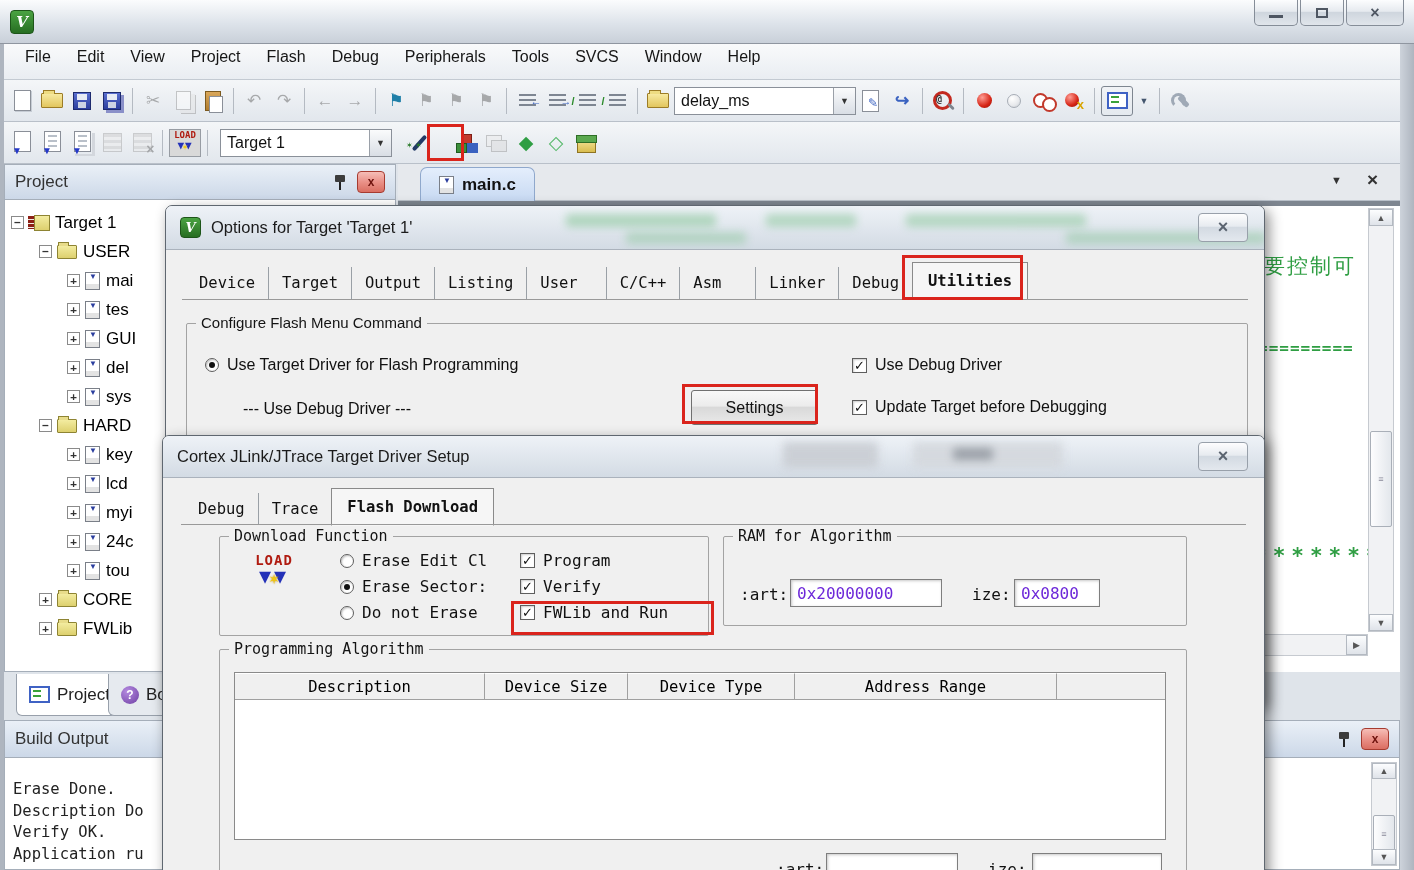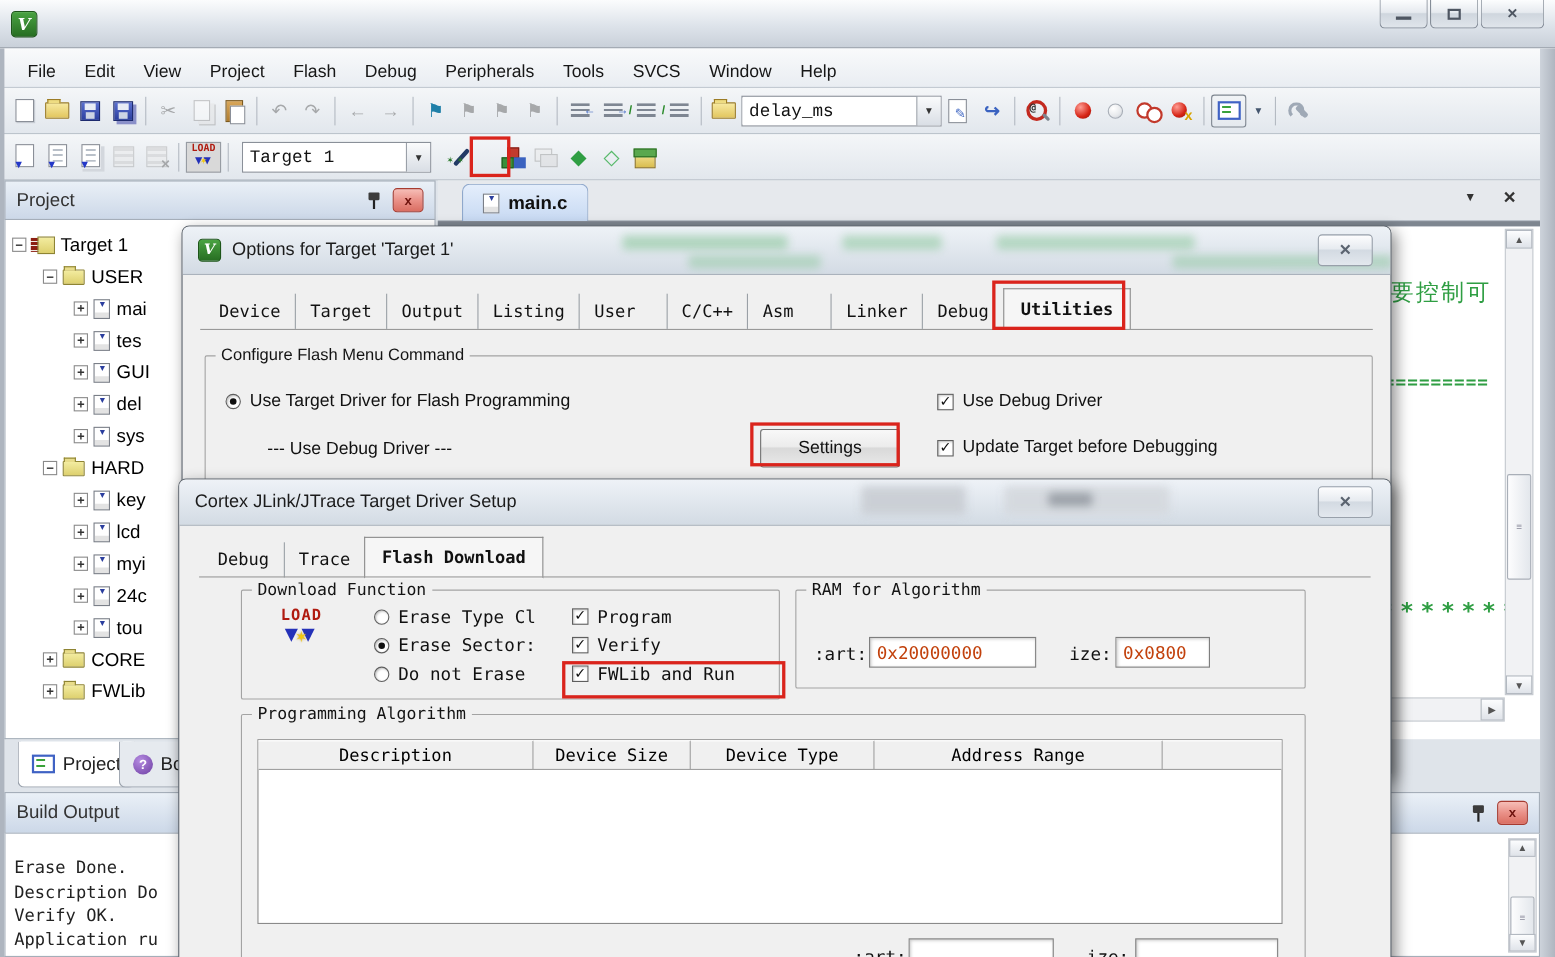--- a/index.html
+++ b/index.html
@@ -10,28 +10,28 @@
 
 .titlebar{position:absolute;left:0;top:0;width:1414px;height:44px;background:linear-gradient(#fbfcfd,#dde3ea 55%,#c9d0d9);border-bottom:1px solid #8f96a0;display:flex;align-items:center;padding-left:10px}
 .keil-logo{width:24px;height:24px;border-radius:4px;background:linear-gradient(#4aa342,#276e22);border:1px solid #1d5519;color:#fff;display:flex;align-items:center;justify-content:center;font:italic 700 15px "DejaVu Serif",serif;flex:0 0 auto}
 .title-text{margin-left:10px;font-size:17px;color:#1b1b1b;white-space:nowrap;overflow:hidden;max-width:1180px}
 .winbtns{position:absolute;right:10px;top:0;display:flex;gap:2px}
 .wbtn{width:44px;height:26px;border:1px solid #858d98;border-top:none;border-radius:0 0 5px 5px;background:linear-gradient(#fcfdfe,#e6eaef 45%,#cfd6de 50%,#e0e5eb);display:flex;align-items:center;justify-content:center;color:#4e5662;font-size:16px;font-weight:700}
 .wbtn.wclose{width:58px}
 .minbar{width:14px;height:3px;background:#4e5662;margin-top:8px}
 .maxbox{width:12px;height:10px;border:2px solid #4e5662}
 
-.menubar{position:absolute;left:0;top:44px;width:1414px;height:36px;background:linear-gradient(#f9fafb,#e9edf2);border-bottom:1px solid #c3cad2;display:flex;align-items:flex-end;padding-left:12px}
+.menubar{position:absolute;left:0;top:44px;width:1414px;height:36px;background:linear-gradient(#f9fafb,#e9edf2);border-bottom:1px solid #c3cad2;display:flex;align-items:flex-start;padding-left:12px}
 .menu-item{padding:4px 13px;font-size:16px;color:#161616}
 .toolbar{position:absolute;left:0;width:1414px;height:42px;background:linear-gradient(#f4f6f8,#e2e7ed);border-bottom:1px solid #b9c0c9;display:flex;align-items:center;padding-left:8px;gap:2px}
 .tsep{width:1px;height:26px;background:#b4bac2;margin:0 4px;flex:0 0 auto}
 .ti{width:28px;height:30px;display:flex;align-items:center;justify-content:center;position:relative;font-size:17px;color:#44566e;flex:0 0 auto}
 .ti.dis{opacity:.45;filter:grayscale(1)}
 .combo{display:flex;align-items:center;border:1px solid #8a9099;background:#fff;height:28px;flex:0 0 auto}
-.combo input{border:none;outline:none;height:24px;font-size:16px;font-family:Liberation Mono, monospace;padding:0 6px;width:158px;color:#111}
+.combo input{border:none;outline:none;height:24px;font-size:16px;font-family:Liberation Sans, sans-serif;padding:0 6px;width:158px;color:#111}
 .combo .drop{width:22px;height:26px;background:linear-gradient(#fafbfc,#d9dee5);border-left:1px solid #9aa0a8;display:flex;align-items:center;justify-content:center;font-size:9px;color:#333}
 
 .ci-page{width:17px;height:21px;background:#fff;border:1px solid #8a8f98;box-shadow:1px 1px 0 #c6ccd4}
 .ci-folder{width:22px;height:15px;background:linear-gradient(#f7e9a0,#e2c65e);border:1px solid #9c7c26;border-radius:1px;position:relative}
 .ci-folder::before{content:"";position:absolute;top:-4px;left:1px;width:10px;height:3px;background:#eedc82;border:1px solid #9c7c26;border-bottom:none}
 .ci-disk{width:18px;height:18px;background:linear-gradient(#5a6fd0,#2c3f9e);border:1px solid #1d2a6e;position:relative}
 .ci-disk::before{content:"";position:absolute;left:3px;top:1px;right:3px;height:6px;background:#e8ecf5}
 .ci-disk::after{content:"";position:absolute;left:4px;bottom:1px;width:8px;height:6px;background:#cdd4e4}
 .ci-copy{width:15px;height:19px;background:#fff;border:1px solid #8a8f98;box-shadow:4px 3px 0 #dfe3e9,5px 4px 0 #8a8f98}
 .ci-paste{width:16px;height:20px;background:linear-gradient(#d9a75a,#b07c2e);border:1px solid #7d5a1e;position:relative}
@@ -125,21 +125,21 @@
 .ttab{padding:7px 13px;border-right:1px solid #9aa0a6;background:transparent}
 .ttab.active{background:#f6f6f6;border:1px solid #8a8a8a;border-bottom:1px solid #f6f6f6;font-weight:700;padding:9px 15px;margin-bottom:-1px}
 .tabline{position:absolute;border-top:1px solid #999}
 .grp{position:absolute;border:1px solid #a3a3a3;border-radius:2px}
 .legend{position:absolute;top:-10px;left:9px;background:#f0f0f0;padding:0 5px;font-size:15px;color:#141414}
 .ctl-row{position:absolute;display:flex;align-items:center;gap:8px}
 .radio{width:14px;height:14px;border:1px solid #5e5e5e;border-radius:50%;background:#fff;position:relative;flex:0 0 auto;box-shadow:inset 1px 1px 2px rgba(0,0,0,.25)}
 .radio.on::after{content:"";position:absolute;left:3px;top:3px;width:6px;height:6px;border-radius:50%;background:#111}
 .cbox{width:15px;height:15px;border:1px solid #5e5e5e;background:#fff;display:flex;align-items:center;justify-content:center;font:700 13px/13px "DejaVu Sans",sans-serif;color:#111;flex:0 0 auto;box-shadow:inset 1px 1px 2px rgba(0,0,0,.2)}
 .btn{background:linear-gradient(#f8f8f8,#ececec 45%,#d9d9d9 50%,#e9e9e9);border:1px solid #707070;border-radius:3px;display:flex;align-items:center;justify-content:center;font-size:16px;color:#111}
-.sunken{background:#fff;border:1px solid #7e7e7e;box-shadow:inset 1px 1px 3px rgba(0,0,0,.22);font-family:"DejaVu Sans Mono",monospace;font-size:16px;color:#c2410c;padding:1px 6px}
+.sunken{background:#fff;border:1px solid #7e7e7e;box-shadow:inset 1px 1px 3px rgba(0,0,0,.22);font-family:"DejaVu Sans Mono",monospace;font-size:16px;color:#6d28d9;padding:1px 6px}
 input.sunken{outline:none}
 .load-big{position:absolute;text-align:center;font-family:"DejaVu Sans Mono",monospace}
 .load-big .lw{display:block;color:#b01b10;font-weight:700;font-size:14px;line-height:14px;letter-spacing:1px}
 .load-big .la{display:block;color:#2431b8;font-size:20px;line-height:18px;letter-spacing:3px}
 .load-big .ls{position:absolute;left:50%;top:16px;transform:translateX(-50%);color:#f2c80f;font-size:16px;text-shadow:0 0 2px #b8860b}
 .tbl{position:absolute;background:#fff;border:1px solid #8a8a8a;font-family:"DejaVu Sans Mono",monospace;font-size:15.5px}
 .tbl-hdr{display:flex;height:27px;background:#f0f0f0;border-bottom:1px solid #a0a0a0}
 .tbl-hc{border-right:1px solid #a0a0a0;display:flex;align-items:center;justify-content:center;border-top:1px solid #fff}
 .tbl-row{display:flex;height:27px}
 .tbl-c{display:flex;align-items:center;padding:0 8px;white-space:nowrap}
@@ -526,21 +526,21 @@
 
     <div class="grp" style="left:56px;top:100px;width:490px;height:100px">
       <span class="legend mono">Download Function</span>
       <div class="load-big" style="left:26px;top:16px;width:56px">
         <span class="lw">LOAD</span>
         <span class="la">▼▼</span>
         <span class="ls">✶</span>
       </div>
       <div class="ctl-row" style="left:120px;top:14px">
         <span class="radio"></span>
-        <span class="mono16">Erase Type Cl</span>
+        <span class="mono16">Erase Edit Cl</span>
       </div>
       <div class="ctl-row" style="left:120px;top:40px">
         <span class="radio on"></span>
         <span class="mono16">Erase Sector:</span>
       </div>
       <div class="ctl-row" style="left:120px;top:66px">
         <span class="radio"></span>
         <span class="mono16">Do not Erase</span>
       </div>
       <div class="ctl-row" style="left:300px;top:14px">

